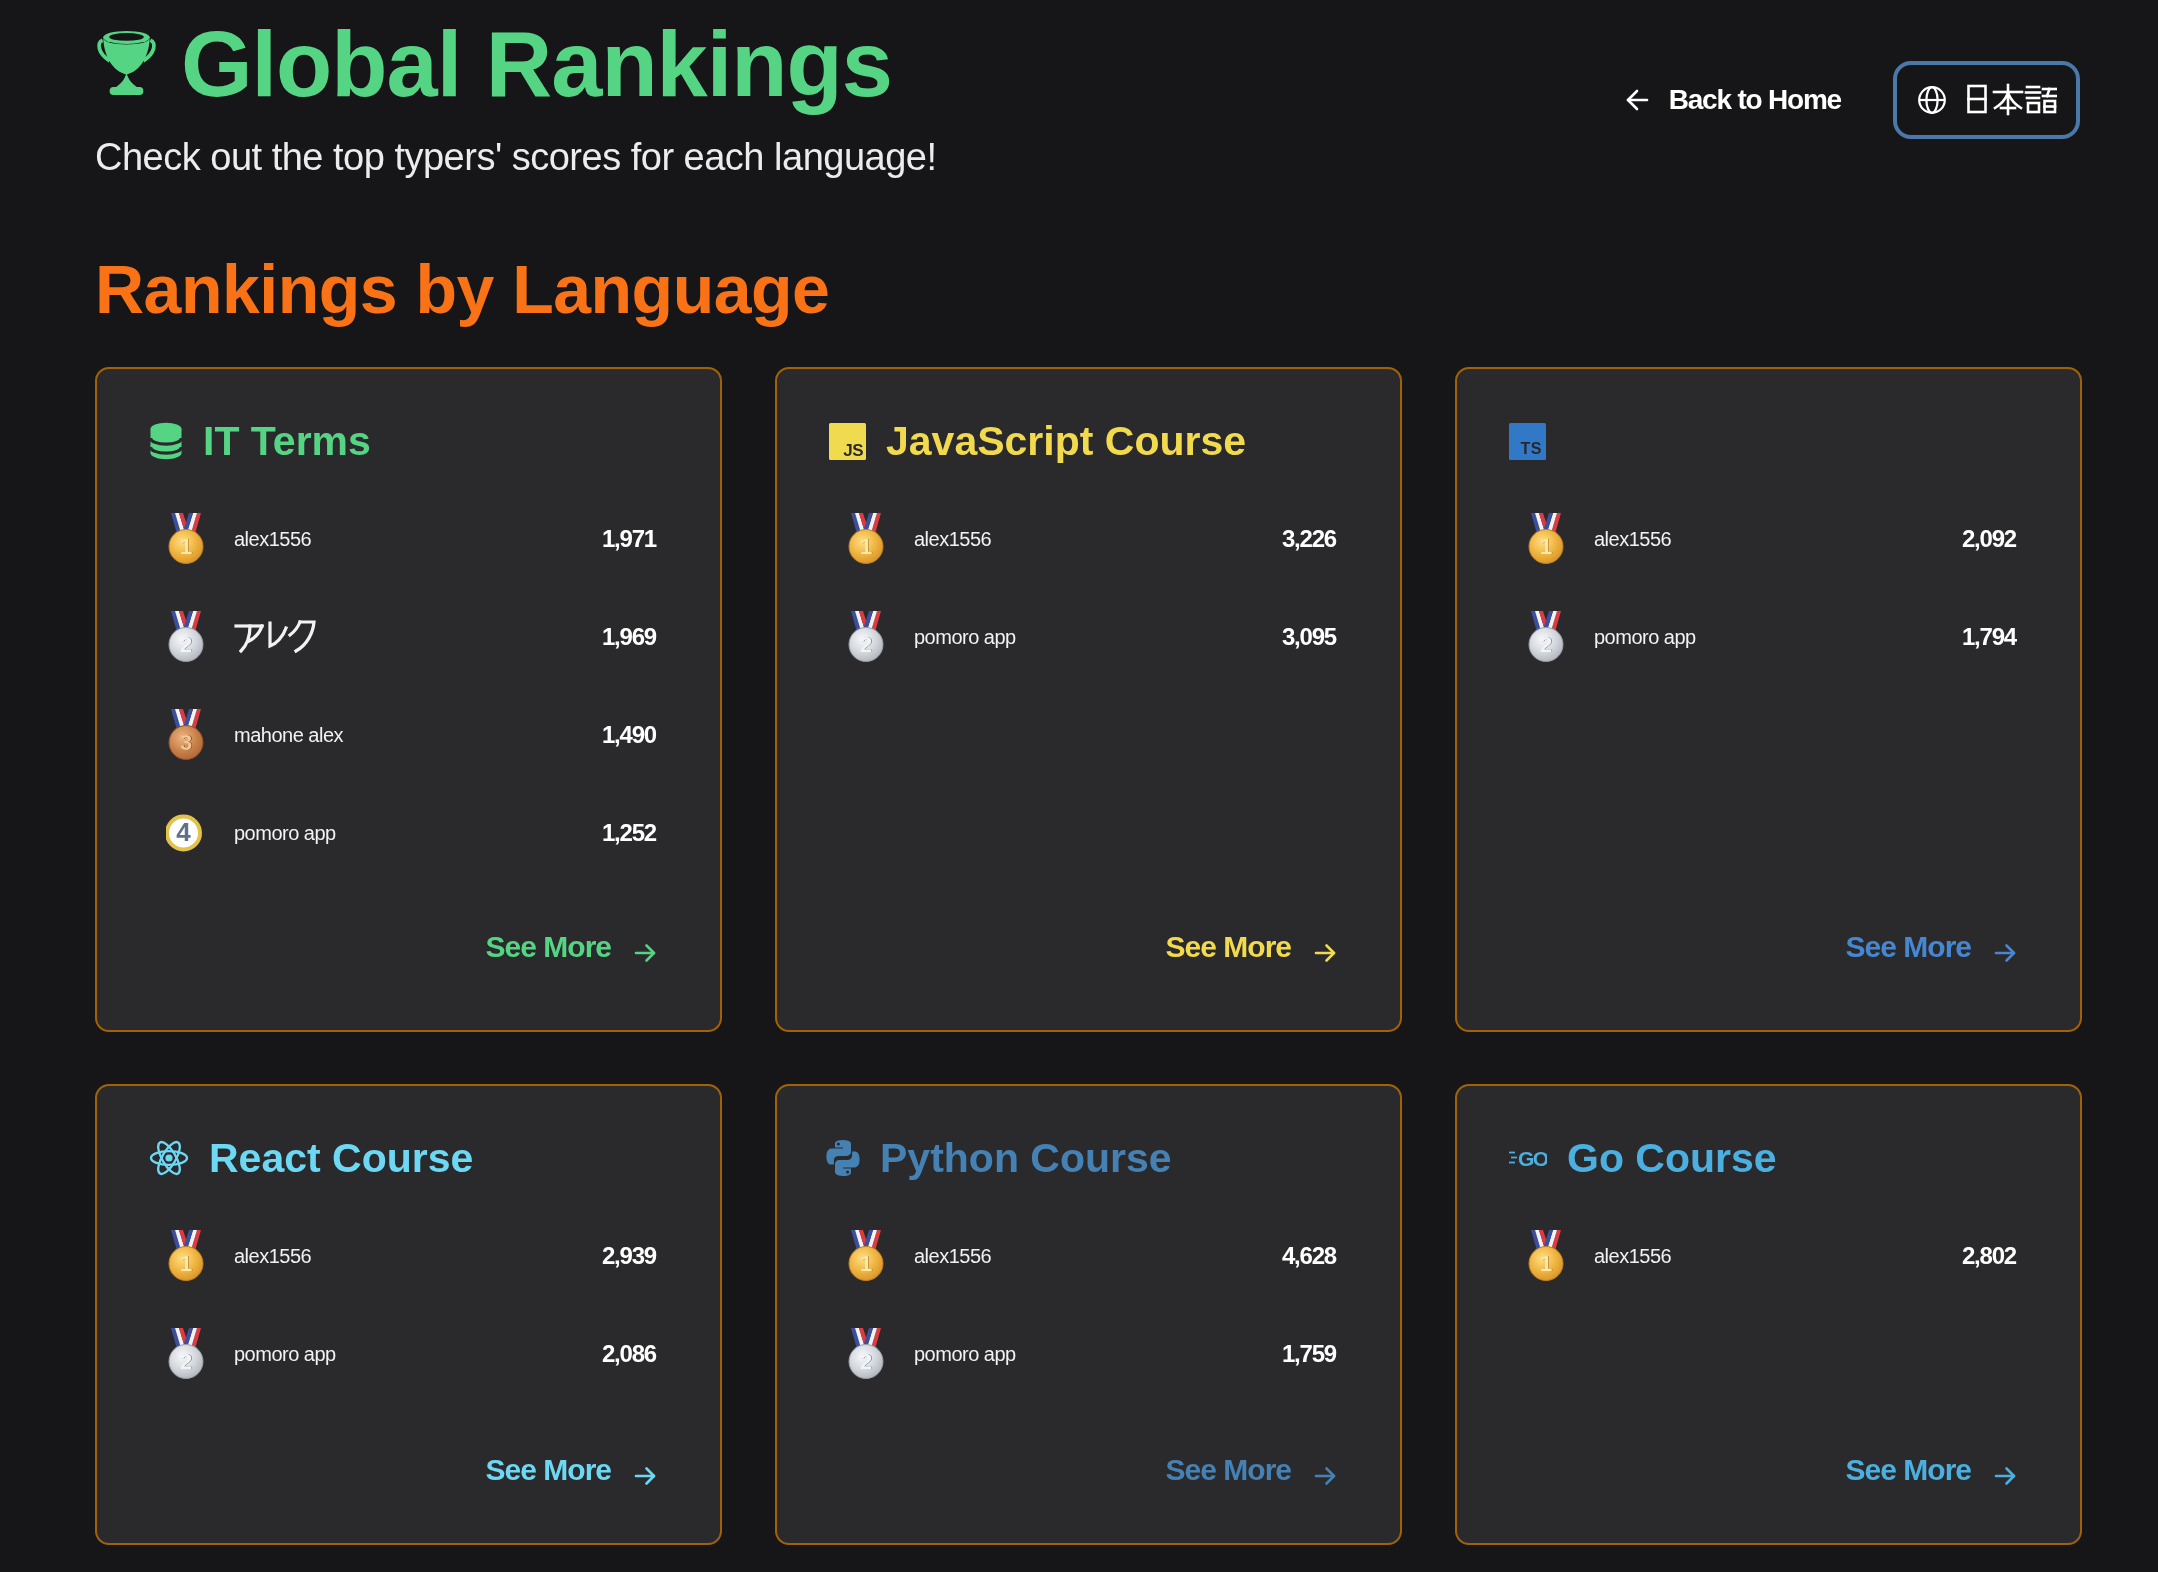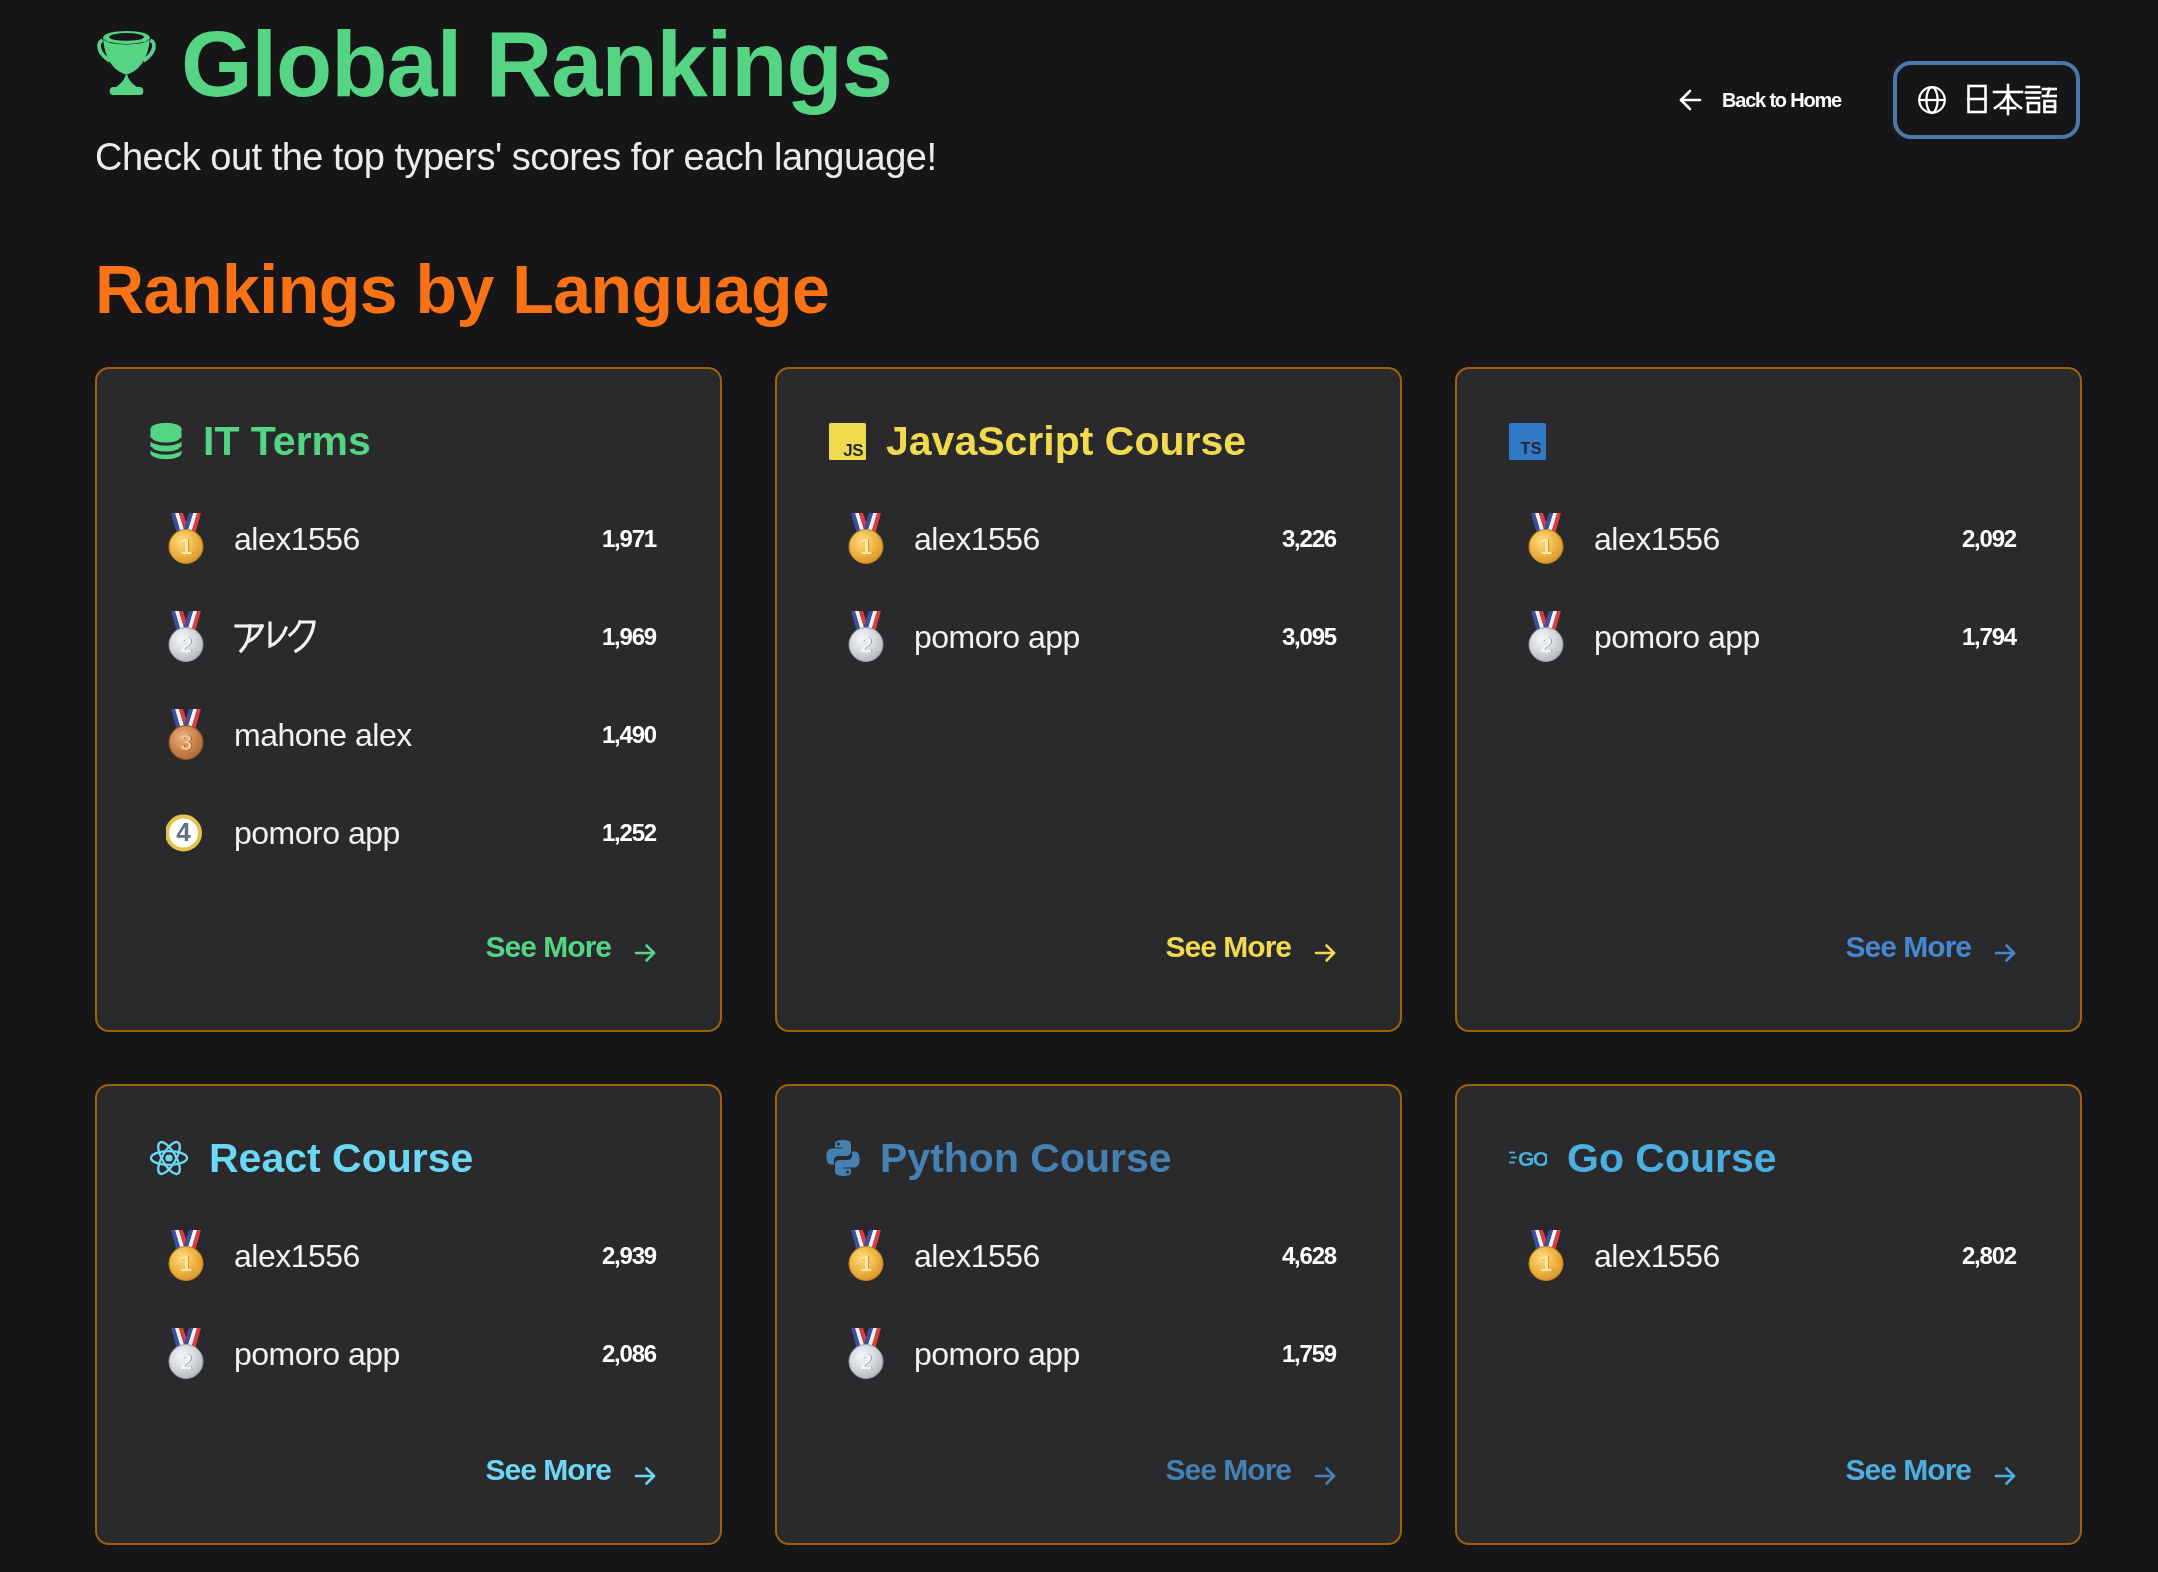--- a/index.html
+++ b/index.html
@@ -3,35 +3,35 @@
 <style>
 * { margin:0; padding:0; box-sizing:border-box; }
 html,body { background:#161618; width:2158px; height:1572px; overflow:hidden;
   font-family:"Liberation Sans", sans-serif; color:#f2f2f3; }
 .wrap { padding:0 78px 9px 95px; }
 header { display:flex; justify-content:space-between; }
 .h1row { display:flex; align-items:center; gap:23px; margin-top:16px; }
 h1 { font-size:92px; font-weight:bold; color:#55d584; letter-spacing:-1px; line-height:96px; }
 .sub { margin-top:22px; font-size:38px; color:#ececee; line-height:46px; letter-spacing:-0.5px; }
 .hright { display:flex; align-items:center; gap:52px; margin-top:61px; height:78px; flex:none; }
-.back { display:flex; align-items:center; gap:20px; font-size:20px; font-weight:bold; letter-spacing:-1.2px; color:#fff; }
+.back { display:flex; align-items:center; gap:20px; font-size:28px; font-weight:bold; letter-spacing:-1.2px; color:#fff; }
 .langbtn { display:flex; align-items:center; justify-content:center; gap:18px; width:187px; height:78px;
   border:4px solid #4a78a8; border-radius:18px; color:#fff; }
 h2 { font-size:68px; font-weight:bold; color:#f97316; margin-top:69px; line-height:80px; letter-spacing:-0.5px; }
 .grid { margin-top:38px; display:grid; grid-template-columns:repeat(3, 627px); gap:52px 53px; }
 .card { width:627px; height:461px; background:#2a2a2d; border:2px solid #a16207; border-radius:14px;
   padding:43px 64px 56px 52px; display:flex; flex-direction:column; }
 .card.tall { height:665px; padding-bottom:66px; }
 .ctitle { display:flex; align-items:center; gap:20px; font-size:41px; font-weight:bold; height:58px; flex:none; }
 .cic { display:flex; align-items:center; }
 ol { list-style:none; margin-top:36px; }
 li { display:flex; align-items:center; height:66px; margin-bottom:32px; padding-left:17px; }
 .ric { width:40px; display:flex; justify-content:center; margin-right:28px; flex:none; }
 .medal { display:block; }
-.rname { font-size:32px; color:#f2f2f3; letter-spacing:-0.5px; }
+.rname { font-size:20px; color:#f2f2f3; letter-spacing:-0.5px; }
 .rscore { margin-left:auto; font-size:24px; font-weight:bold; color:#fff; letter-spacing:-1.2px; }
 .see { margin-top:auto; align-self:flex-end; display:flex; align-items:flex-end; gap:23px;
   font-size:30px; font-weight:bold; letter-spacing:-1px; flex:none; }
 .see svg { display:block; }
 </style></head>
 <body>
 <div class="wrap">
 <header>
   <div>
     <div class="h1row">

